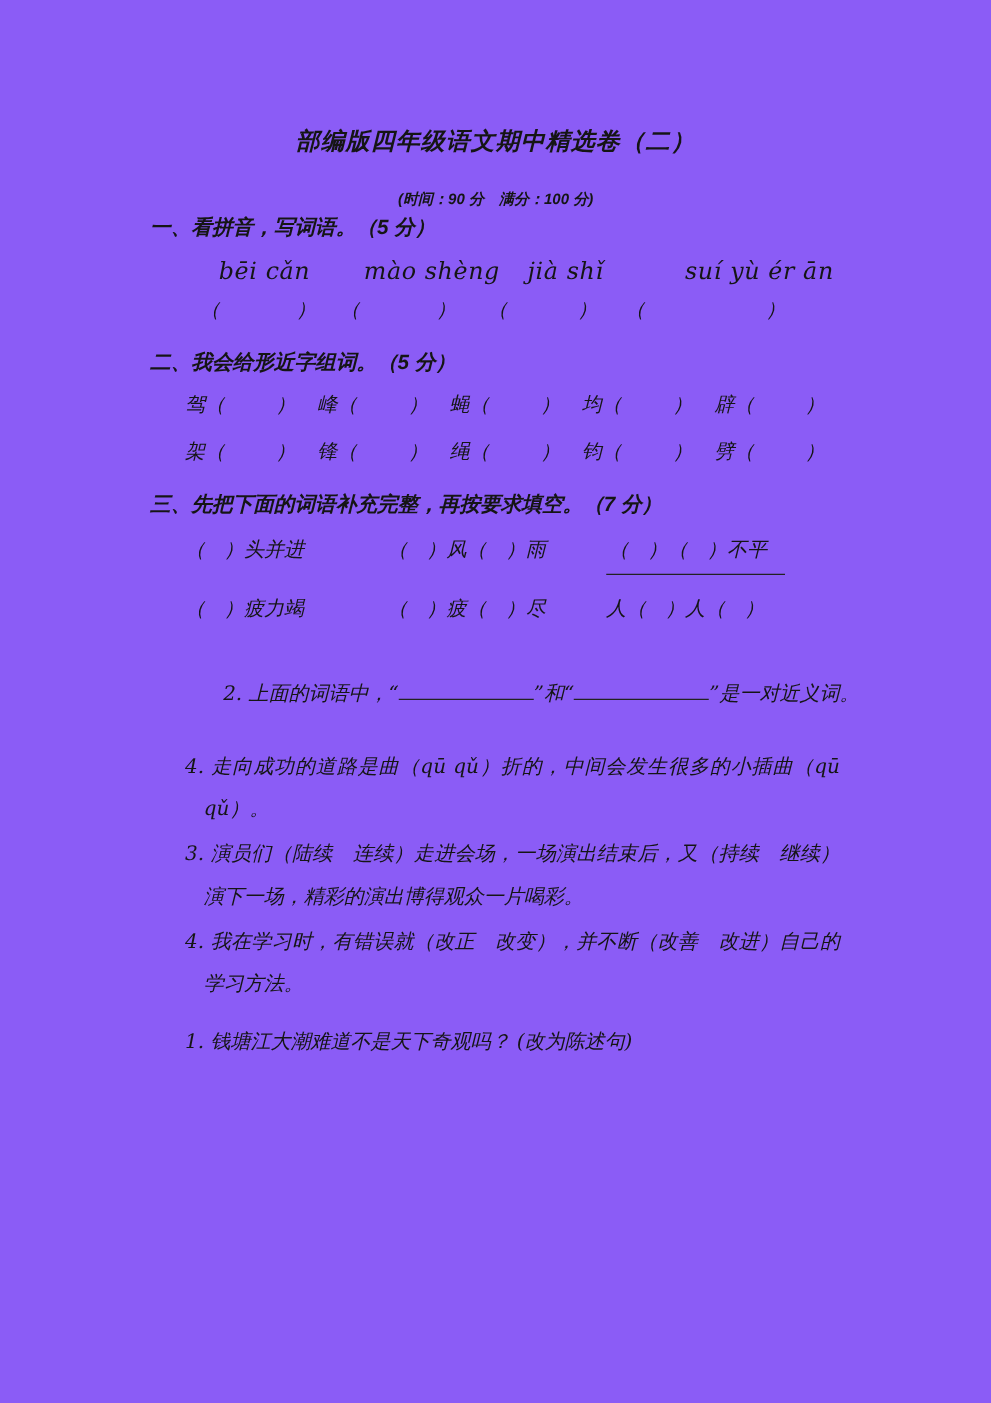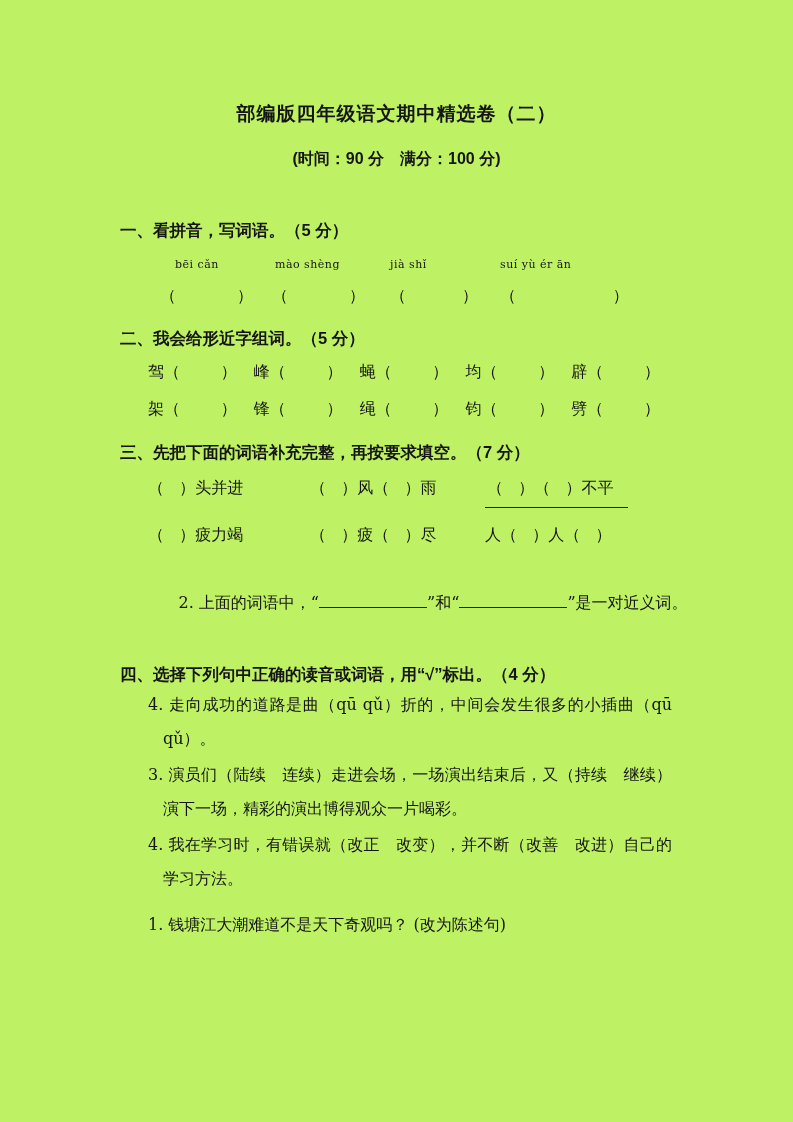--- a/index.html
+++ b/index.html
@@ -1,73 +1,74 @@
 <!DOCTYPE html>
 <html><head>
 <meta charset="utf-8">
 <style>
   html, body { margin: 0; padding: 0; background: #ffffff; }
   .page {
     position: relative;
     width: 793px;
     height: 1122px;
-    background: #bef264;
+    background: #8b5cf6;
     color: #151515;
     font-family: "DejaVu Serif", serif;
     font-size: 16px;
     overflow: hidden;
+    font-style: italic;
   }
   .title {
     margin: 100px 0 0 0;
     text-align: center;
     font-family: "Liberation Sans", sans-serif;
     font-weight: 700;
     font-size: 19px;
     line-height: 27px;
     letter-spacing: 1px;
   }
   .subtitle {
     margin-top: 21px;
     text-align: center;
     font-family: "Liberation Sans", sans-serif;
     font-weight: 700;
-    font-size: 16px;
+    font-size: 12px;
     line-height: 22px;
   }
   .content { margin: 0 121px 0 120px; }
   .sec-h {
     font-family: "Liberation Sans", sans-serif;
     font-weight: 700;
     font-size: 16.5px;
     line-height: 24px;
     white-space: pre;
   }
   .row { display: flex; white-space: pre; }
-  .pinyin-row { margin-left: 55px; margin-top: 12px; line-height: 22px; font-size: 11px; letter-spacing: 0.5px; }
+  .pinyin-row { margin-left: 55px; margin-top: 12px; line-height: 22px; font-size: 19px; letter-spacing: 0.5px; gap: 16px; }
   .pc1 { width: 100px; } .pc2 { width: 115px; } .pc3 { width: 110px; }
   .paren-row { margin-left: 40px; margin-top: 8px; line-height: 24px; }
   .bc1 { width: 112px; } .bc2 { width: 118px; } .bc3 { width: 110px; }
   .s2row { margin-left: 28px; margin-top: 9px; line-height: 26px; width: 512px; justify-content: space-between; }
   .s2row.second { margin-top: 11px; }
   .s3row { margin-left: 28px; margin-top: 10px; line-height: 28px; }
   .s3row.second { margin-top: 14px; line-height: 26px; }
   .w1 { width: 162px; } .w2 { width: 175px; }
   .ul-phrase { border-bottom: 1.5px solid #222; padding: 0 14px 5px 2px; }
   .qline { margin-left: 28px; line-height: 26px; white-space: pre; }
   .blank { display: inline-block; border-bottom: 1px solid #222; height: 14px; vertical-align: baseline; }
   .b92 { width: 92px; } .b108 { width: 108px; }
   .gap18 { margin-left: 18px; }
   .item {
     margin-left: 28px;
     padding-left: 15px;
     text-indent: -15px;
     line-height: 34px;
     text-align: justify;
   }
-  .mt48 { margin-top: 48px; } .mt18 { margin-top: 18px; } .mt20 { margin-top: 20px; }
+  .mt48 { } .mt18 { margin-top: 18px; } .mt20 { margin-top: 20px; }
   .mt11 { margin-top: 11px; } .mt16 { margin-top: 16px; } .mt8 { margin-top: 8px; }
   .mt2 { margin-top: 2px; } .mt0 { margin-top: 0; } .mt12 { margin-top: 12px; }
 </style>
 </head>
 <body>
 
 <div class="page">
   <div class="title">部编版四年级语文期中精选卷（二）</div>
   <div class="subtitle">(时间：90 分　满分：100 分)</div>
 
@@ -111,21 +112,20 @@
     </div>
     <div class="row s3row second">
       <span class="w1">（   ）疲力竭</span>
       <span class="w2">（   ）疲（   ）尽</span>
       <span>人（   ）人（   ）</span>
     </div>
     <div class="qline mt16">
       <span>2. 上面的词语中，“</span><span class="blank b108"></span><span>”和“</span><span class="blank b108"></span><span>”是一对近义词。</span>
     </div>
 
-    <div class="sec-h mt20">四、选择下列句中正确的读音或词语，用“√”标出。（4 分）</div>
     <div class="item mt2">4. 走向成功的道路是曲（qū  qǔ）折的，中间会发生很多的小插曲（qū  qǔ）。</div>
     <div class="item mt2">3. 演员们（陆续　连续）走进会场，一场演出结束后，又（持续　继续）演下一场，精彩的演出博得观众一片喝彩。</div>
     <div class="item mt2">4. 我在学习时，有错误就（改正　改变），并不断（改善　改进）自己的学习方法。</div>
 
     <div class="item mt12">1. 钱塘江大潮难道不是天下奇观吗？ (改为陈述句)</div>
 
   </div>
 </div>
 
 </body></html>

